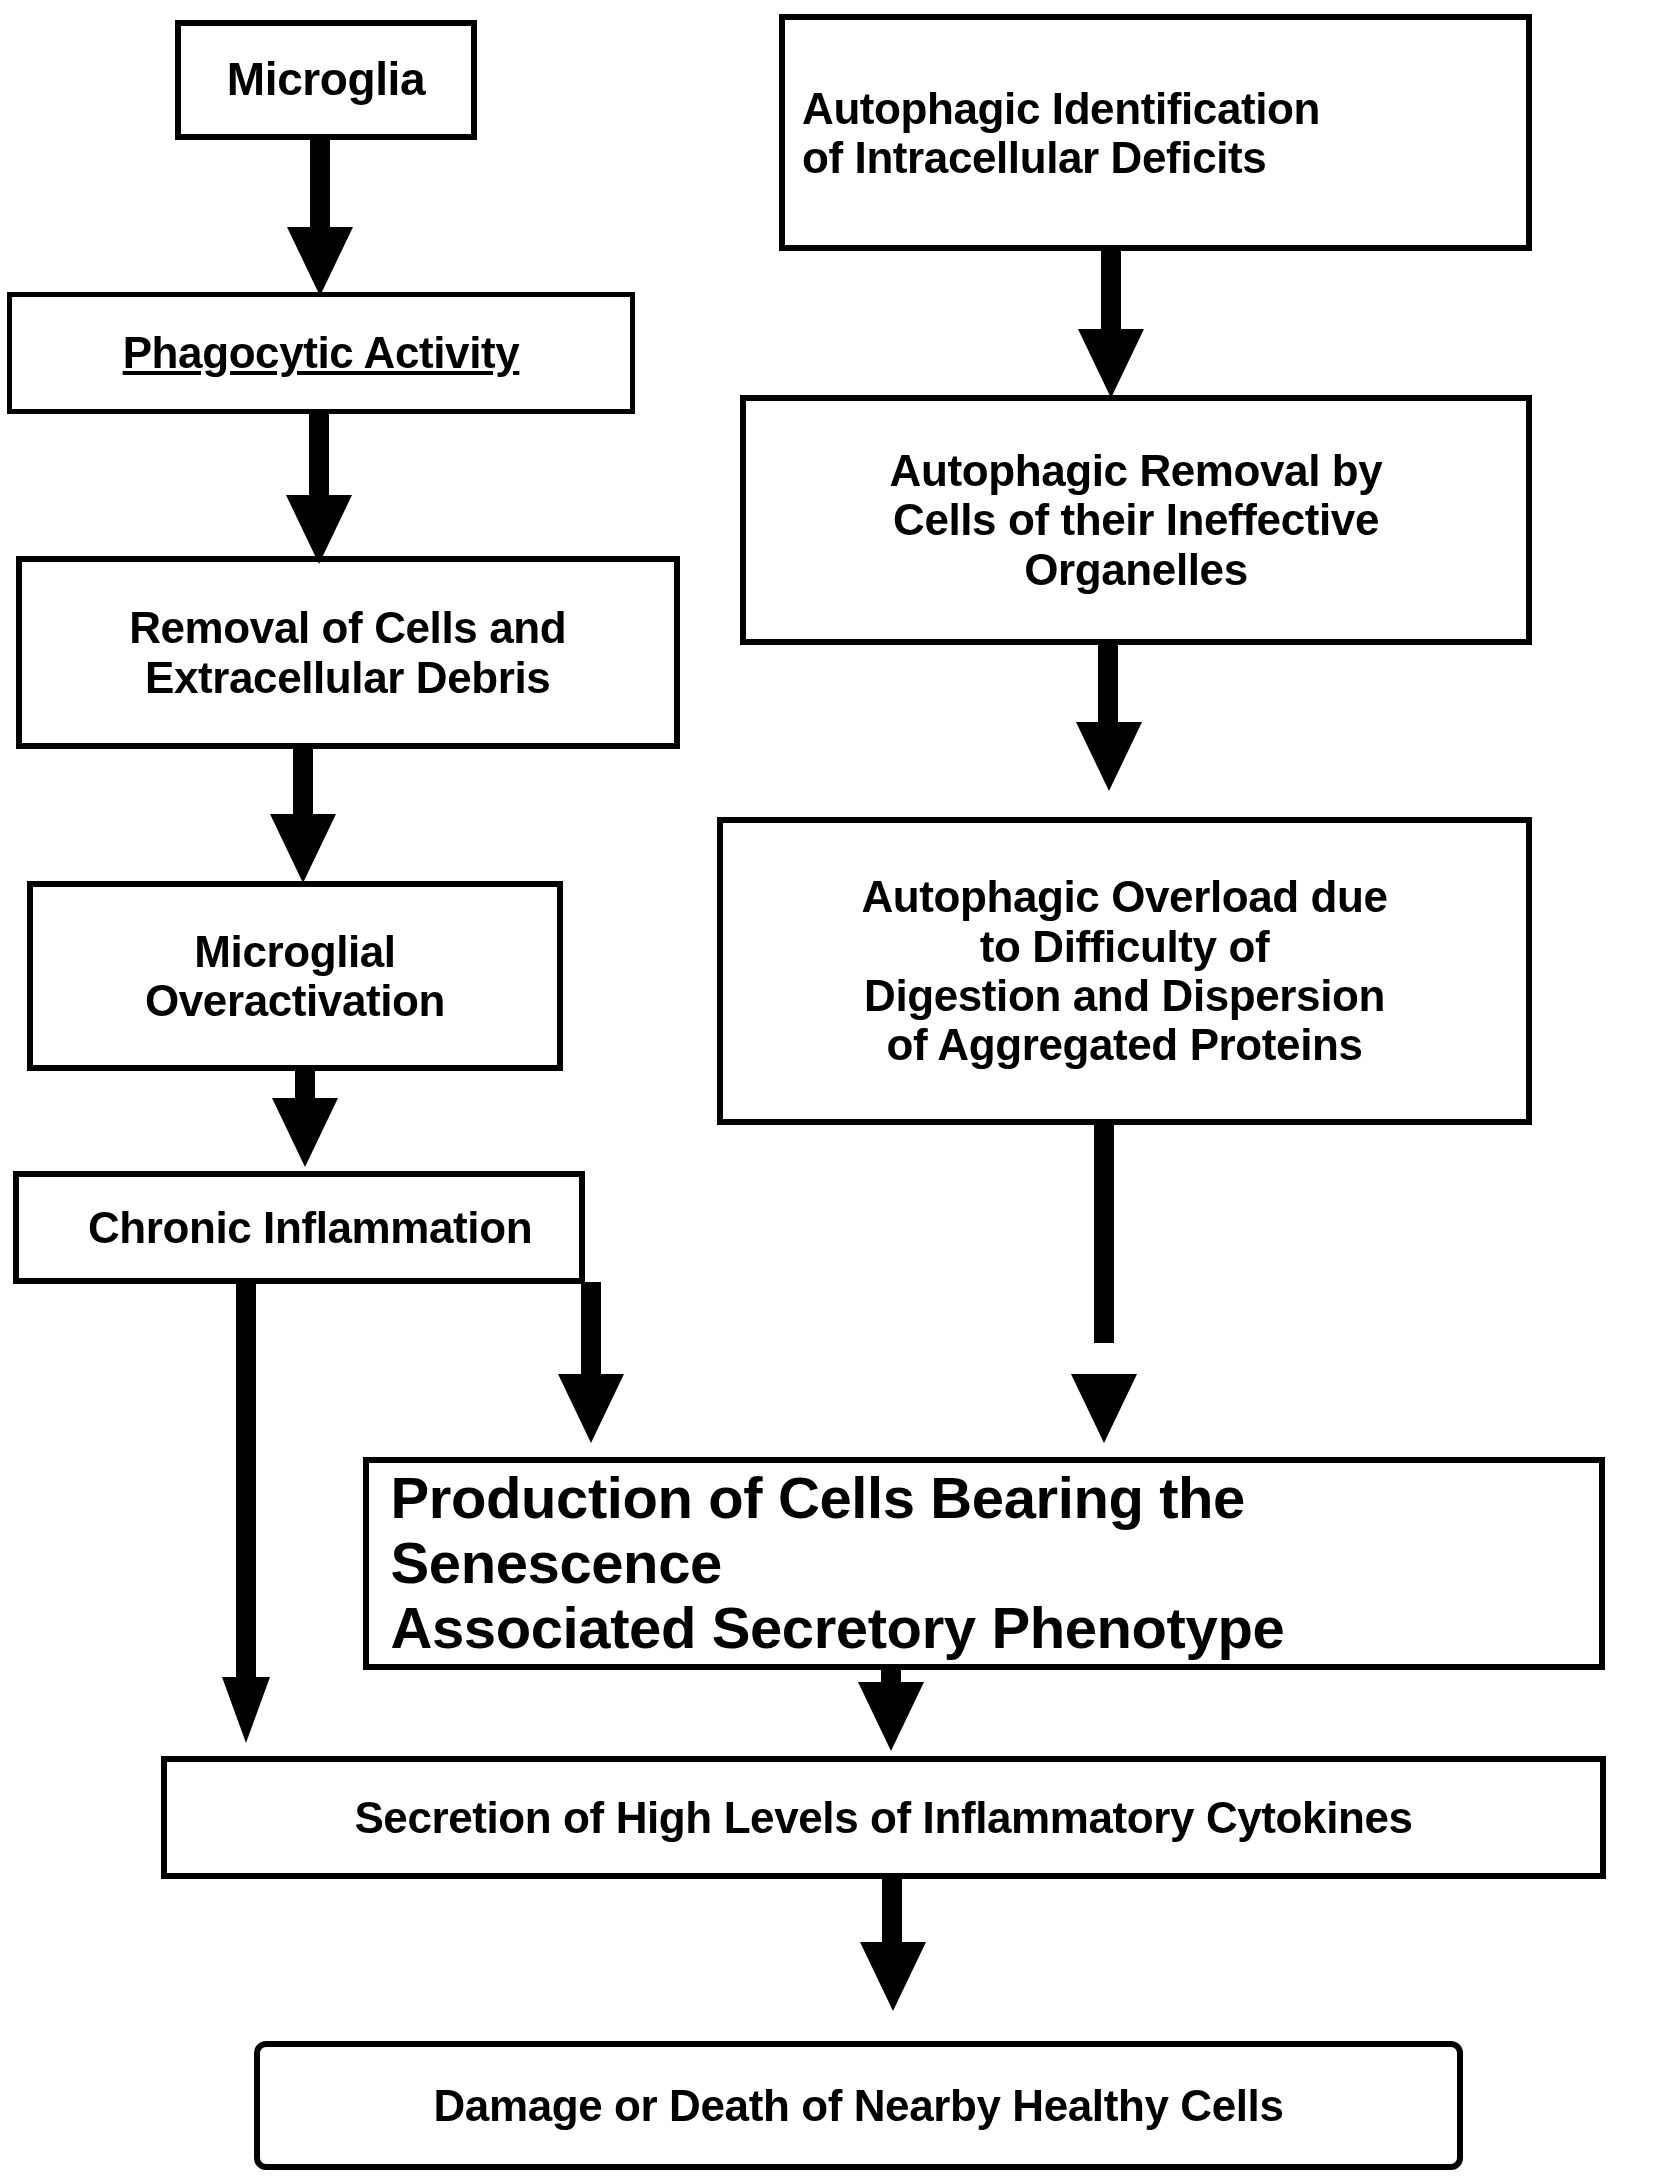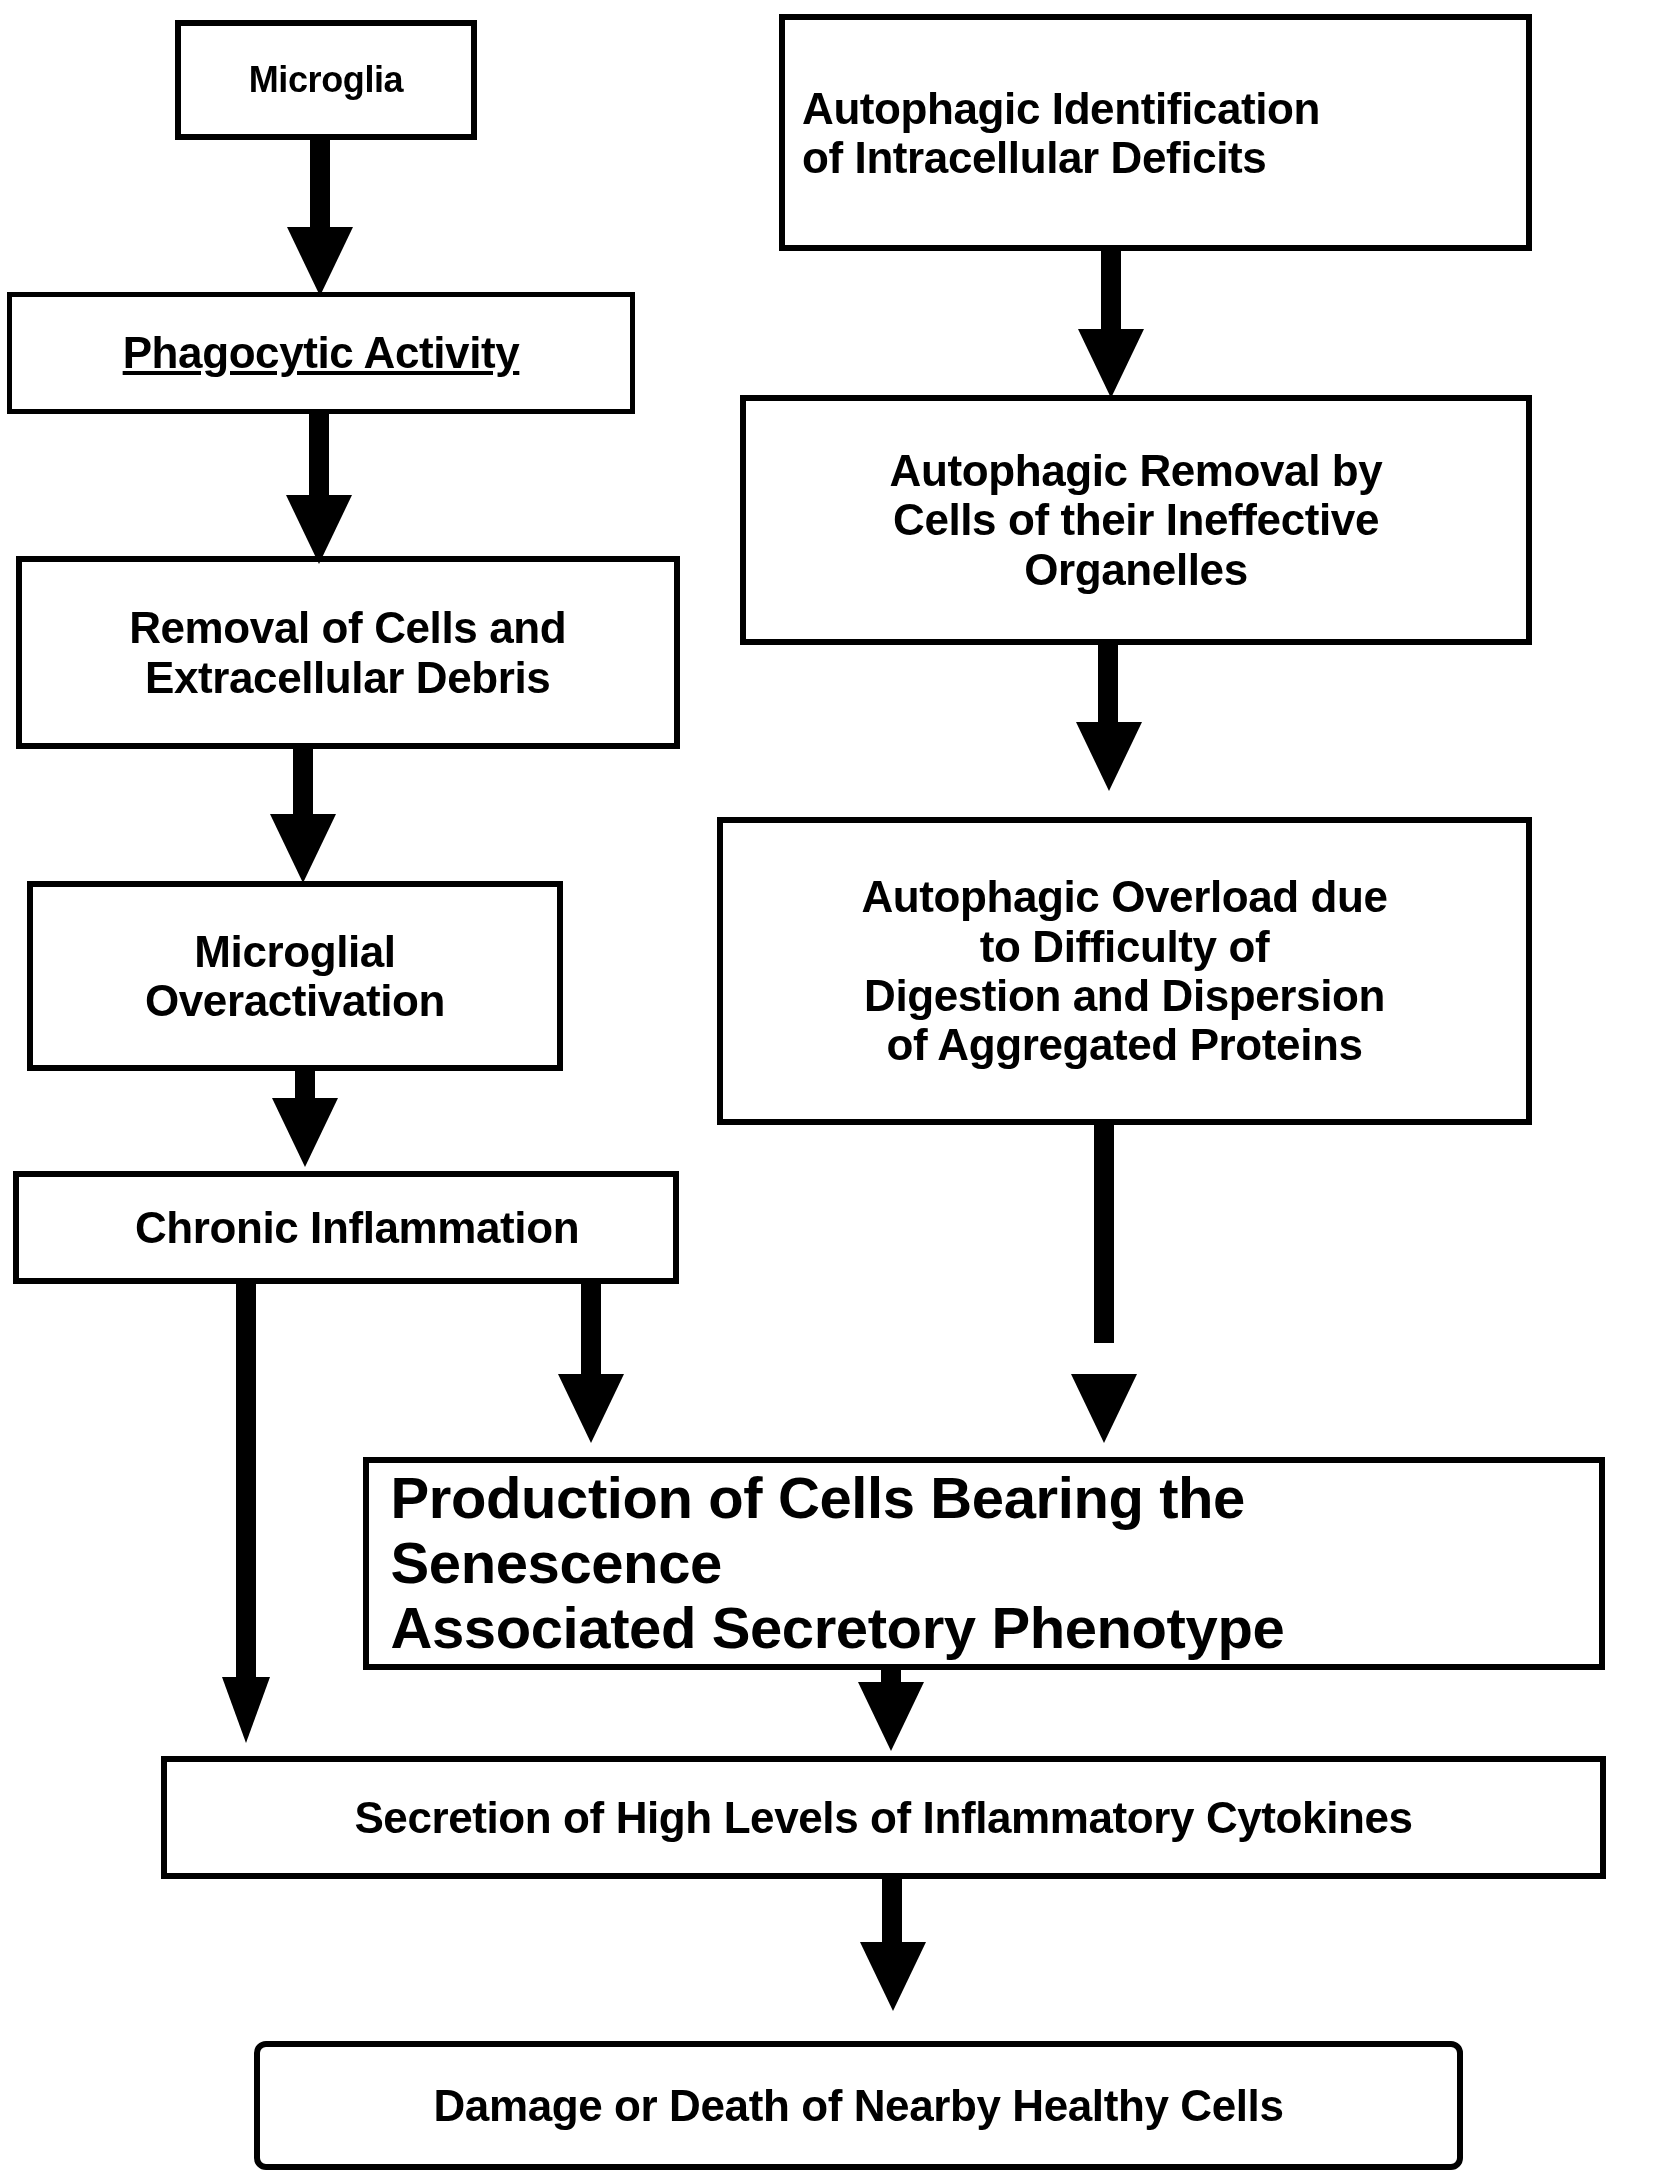--- a/index.html
+++ b/index.html
@@ -55,38 +55,38 @@
     border-right-width: 24px;
     border-top-width: 66px;
   }
 </style>
 </head>
 <body>
 
 <div id="canvas">
 
   <div class="node" style="left:175px; top:20px; width:302px; height:120px;">
-    <span class="label" style="font-size:36px;">Microglia</span>
+    <span class="label" style="font-size:46px;">Microglia</span>
   </div>
 
   <div class="node thin" style="left:7px; top:292px; width:628px; height:122px;text-decoration:underline;">
     <span class="label" style="font-size:44px;">Phagocytic Activity</span>
   </div>
 
   <div class="node" style="left:15.7px; top:556px; width:664px; height:193px;">
     <span class="label" style="font-size:44px;">Removal of Cells and
 Extracellular Debris</span>
   </div>
 
   <div class="node" style="left:27px; top:881px; width:536px; height:190px;">
     <span class="label" style="font-size:44px;">Microglial
 Overactivation</span>
   </div>
 
-  <div class="node" style="left:13px; top:1171px; width:666px; height:113px;padding-left:22px;">
+  <div class="node" style="left:13px; top:1171px; width:572px; height:113px;padding-left:22px;">
     <span class="label" style="font-size:44px;">Chronic Inflammation</span>
   </div>
 
   <div class="node leftal" style="left:779px; top:14.3px; width:753px; height:237px;">
     <span class="label" style="font-size:44px; padding-left:17px;">Autophagic Identification
 of Intracellular Deficits</span>
   </div>
 
   <div class="node" style="left:740px; top:395px; width:792px; height:250px;">
     <span class="label" style="font-size:44px;">Autophagic Removal by

